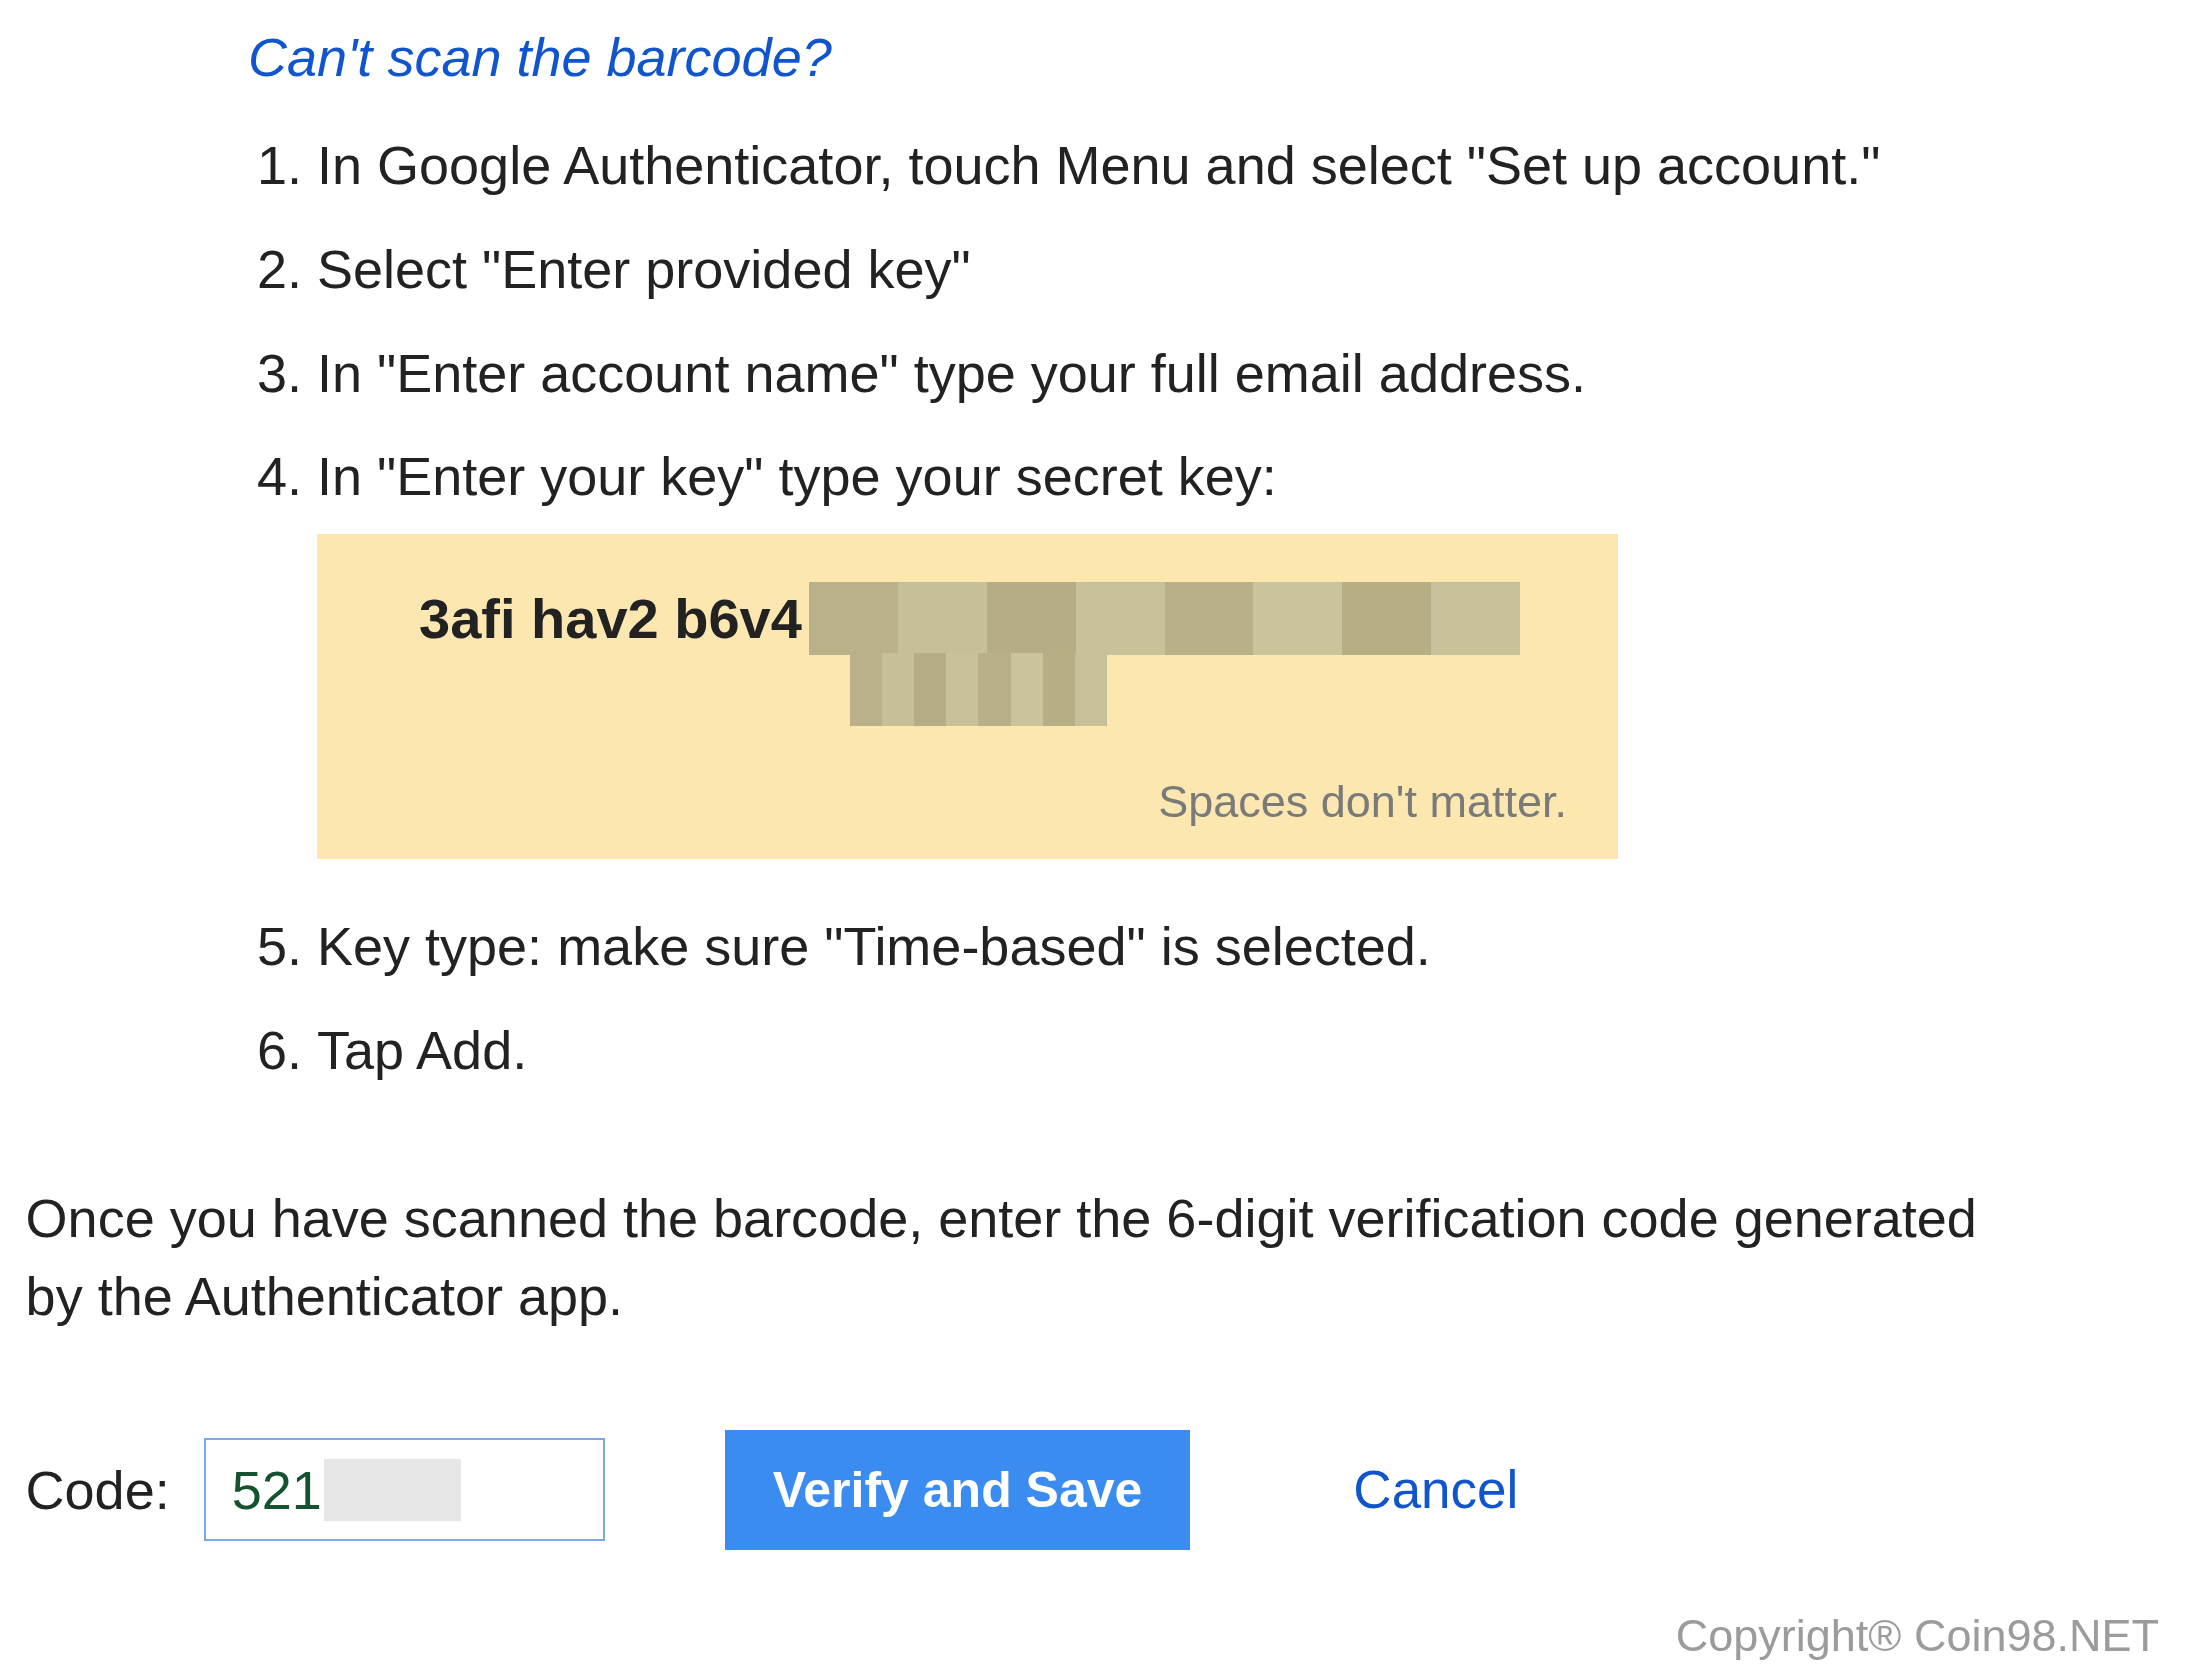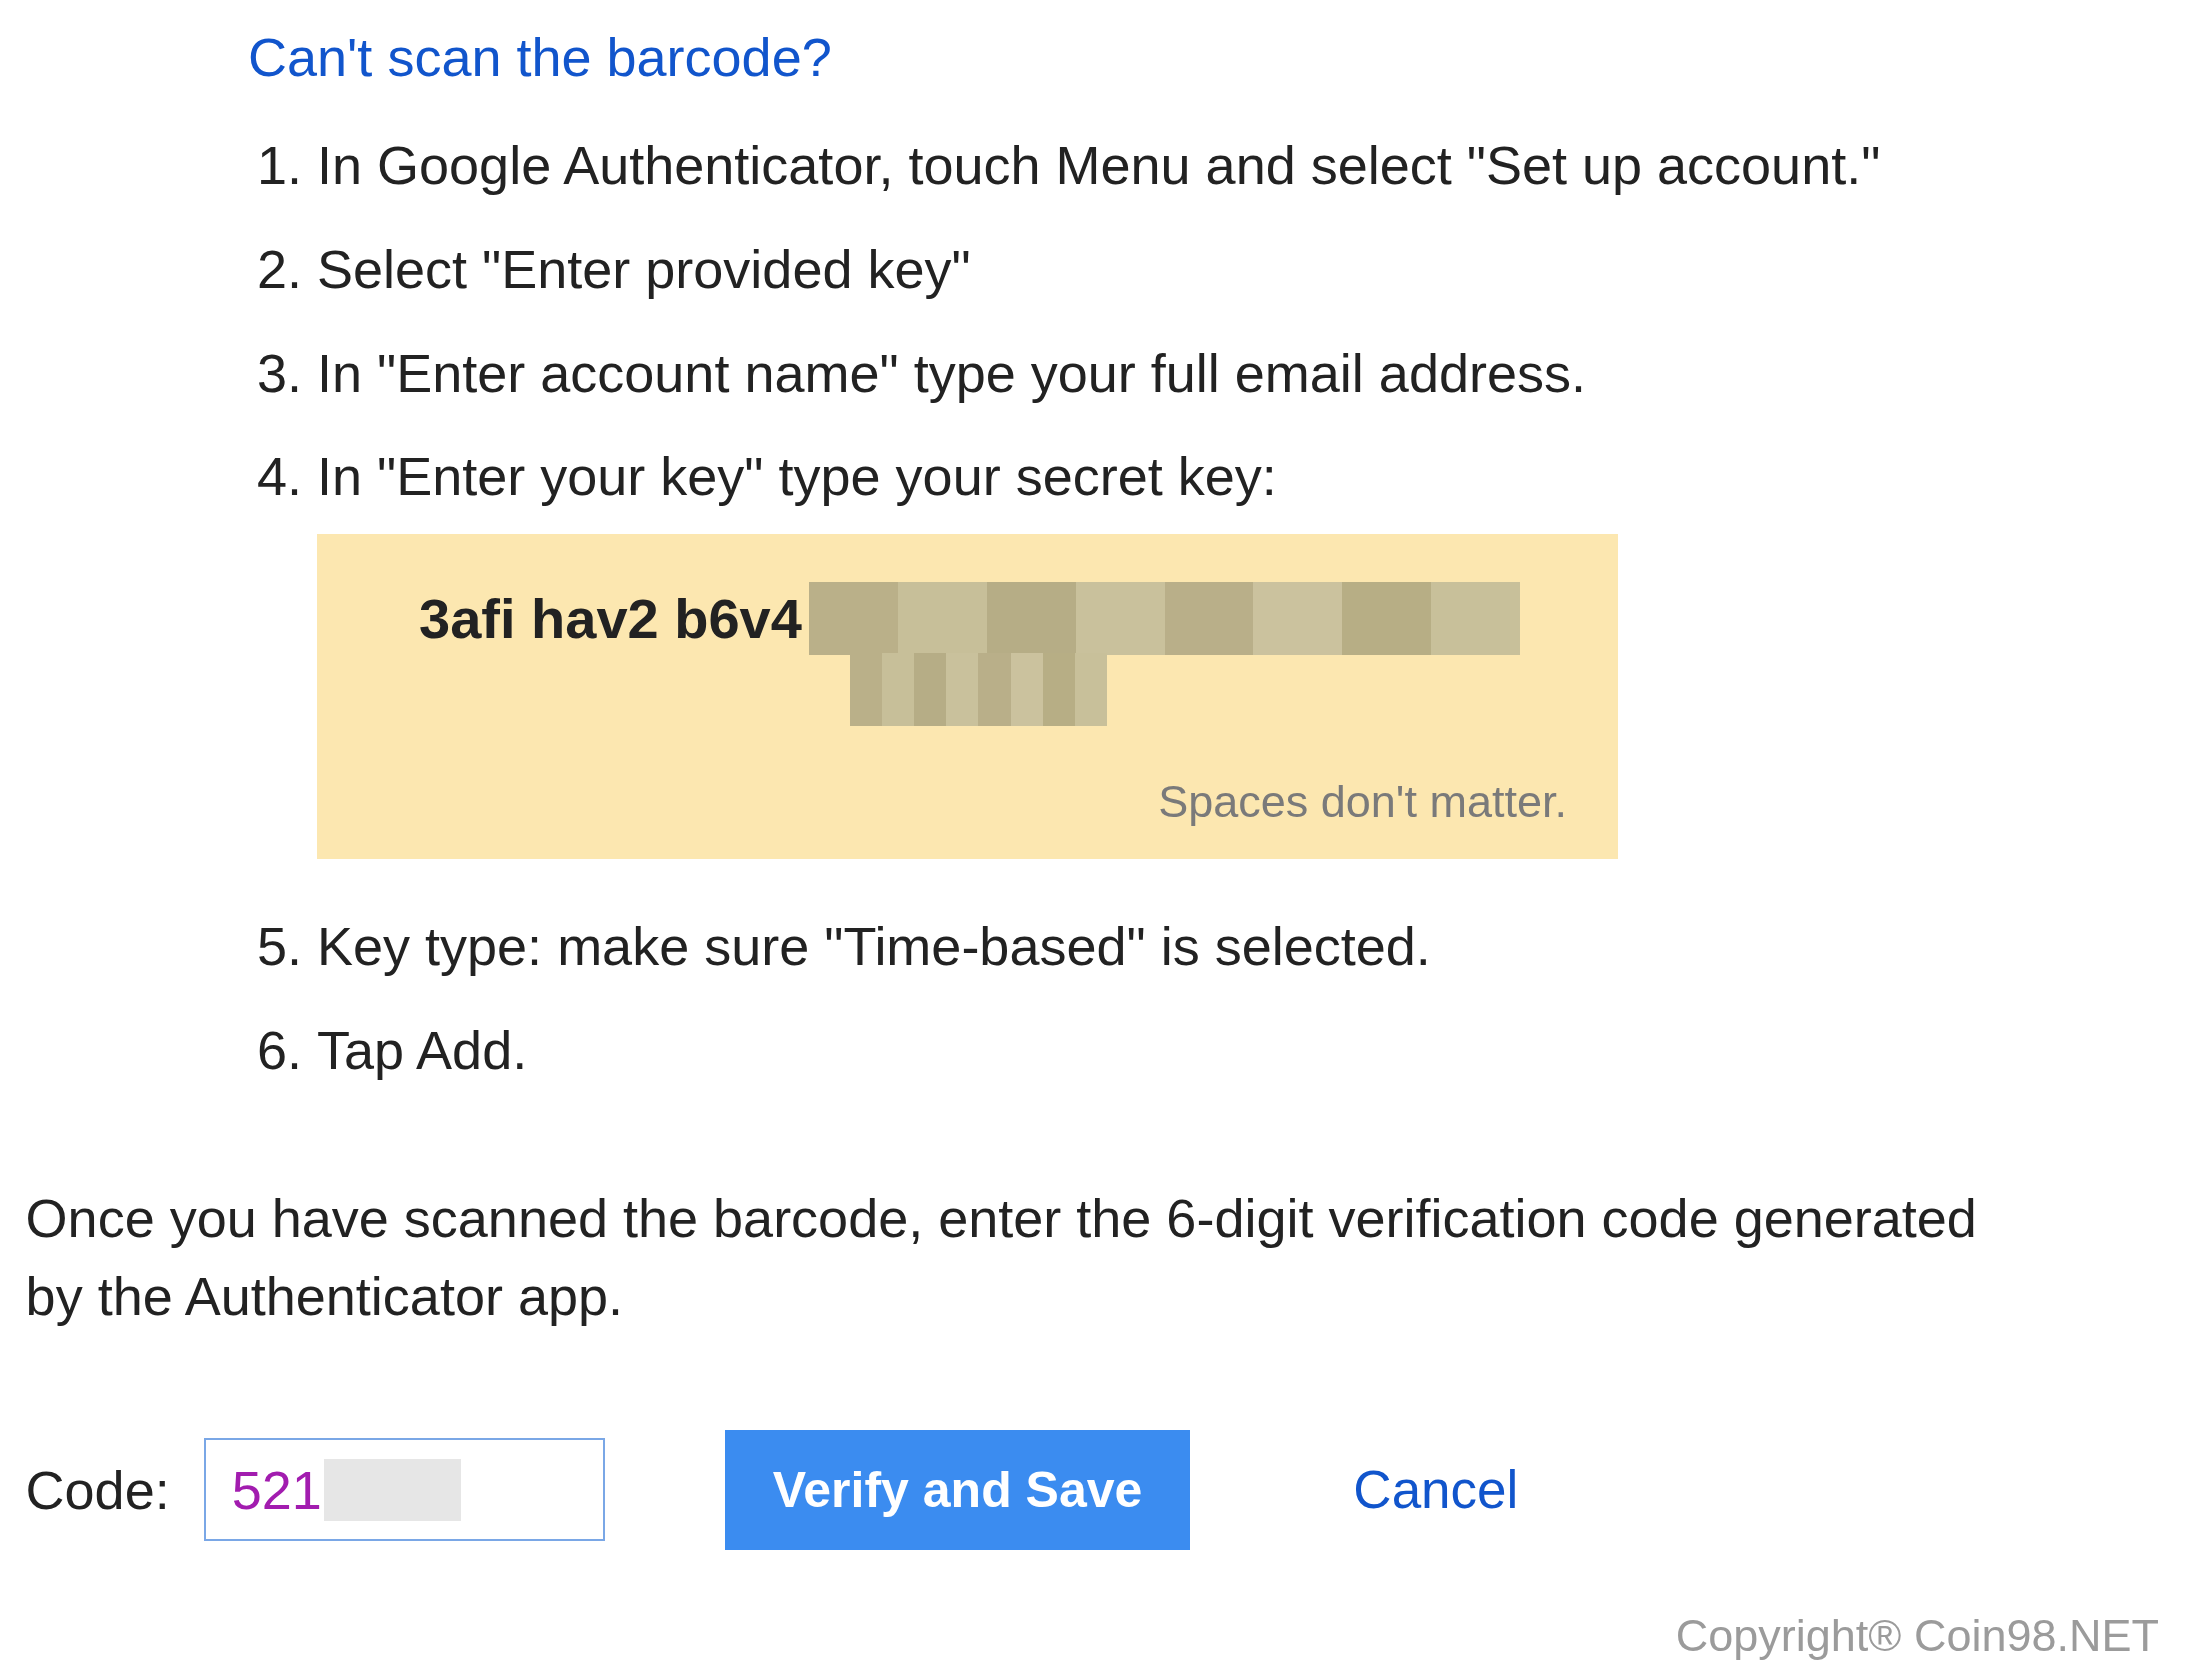--- a/index.html
+++ b/index.html
@@ -16,20 +16,21 @@
     box-sizing: border-box;
     width: 100%;
     height: 100%;
     padding: 26px 17px 0 17px;
     position: relative;
   }
   .section-title {
     color: #1155cc;
     font-size: 54px;
     margin: 0 0 26px 231px;
+    font-style: italic;
   }
   ol.steps {
     list-style: decimal;
     margin: 0 0 0 300px;
     padding: 0;
     font-size: 54px;
     color: #222;
   }
   ol.steps > li {
     padding: 15.4px 0;
@@ -107,21 +108,21 @@
     margin-right: 34px;
     text-align: center;
   }
   .code-input {
     width: 401px;
     height: 103px;
     border: 2.6px solid #7aa7e6;
     font-size: 54px;
     padding: 5.1px 26px;
     box-sizing: border-box;
-    color: #a21caf;
+    color: #14532d;
     outline: none;
     display: flex;
     align-items: center;
     background: #fff;
   }
   .code-input .val { }
   .code-input .blur {
     display: inline-block;
     width: 137px;
     height: 62px;

